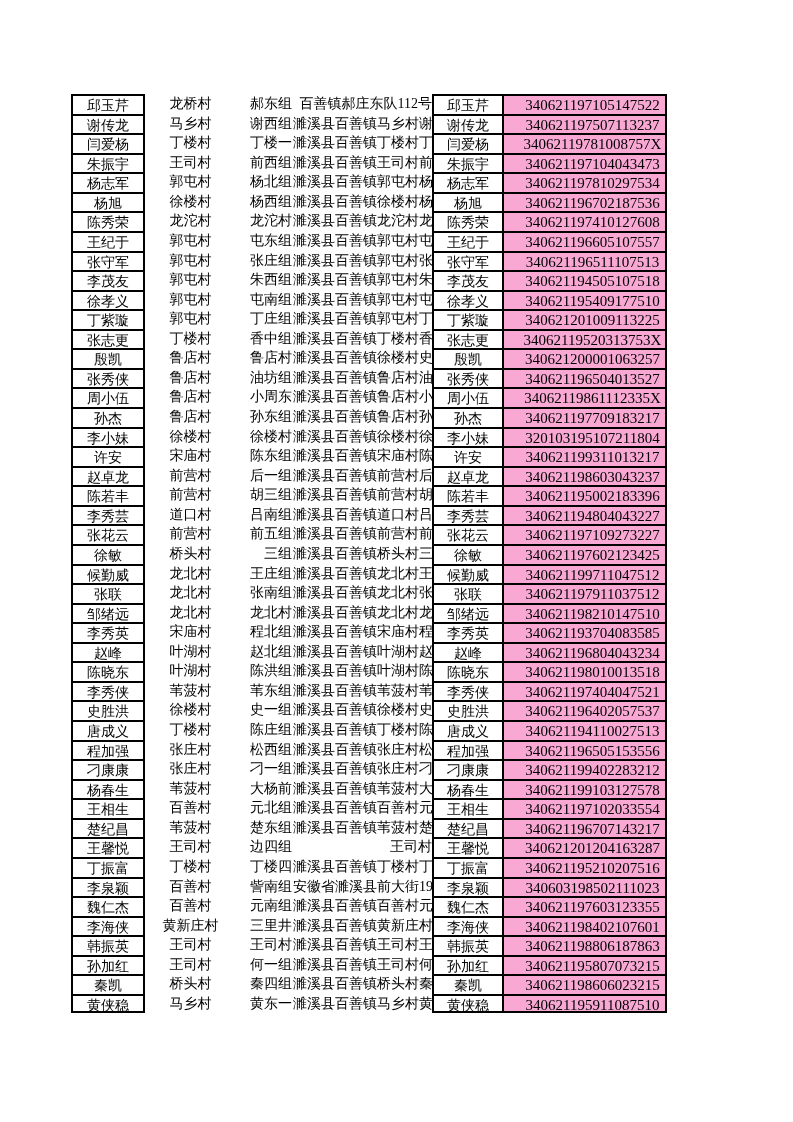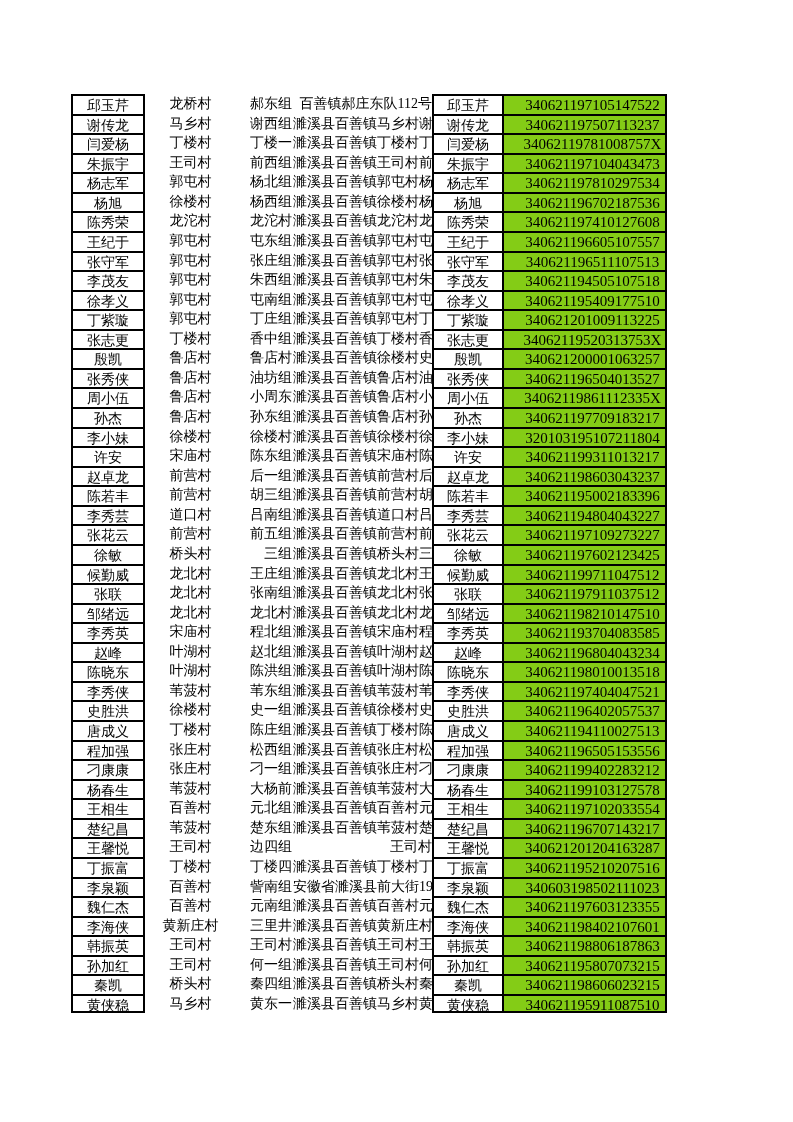--- a/index.html
+++ b/index.html
@@ -57,21 +57,21 @@
     border-top: 2px solid #000;
     text-align: center;
     background: #ffffff;
   }
   .c-id {
     left: 433px; width: 163px;
     border-right: 2px solid #000;
     border-top: 2px solid #000;
     text-align: center;
     font-size: 15px;
-    background: #84cc16;
+    background: #f9a8d4;
     padding-left: 16px;
   }
   .row:last-child .c-name2,
   .row:last-child .c-id { border-bottom: 2px solid #000; }
 </style>
 </head>
 <body>
 
 <div class="page">
   <div class="records" id="records">

